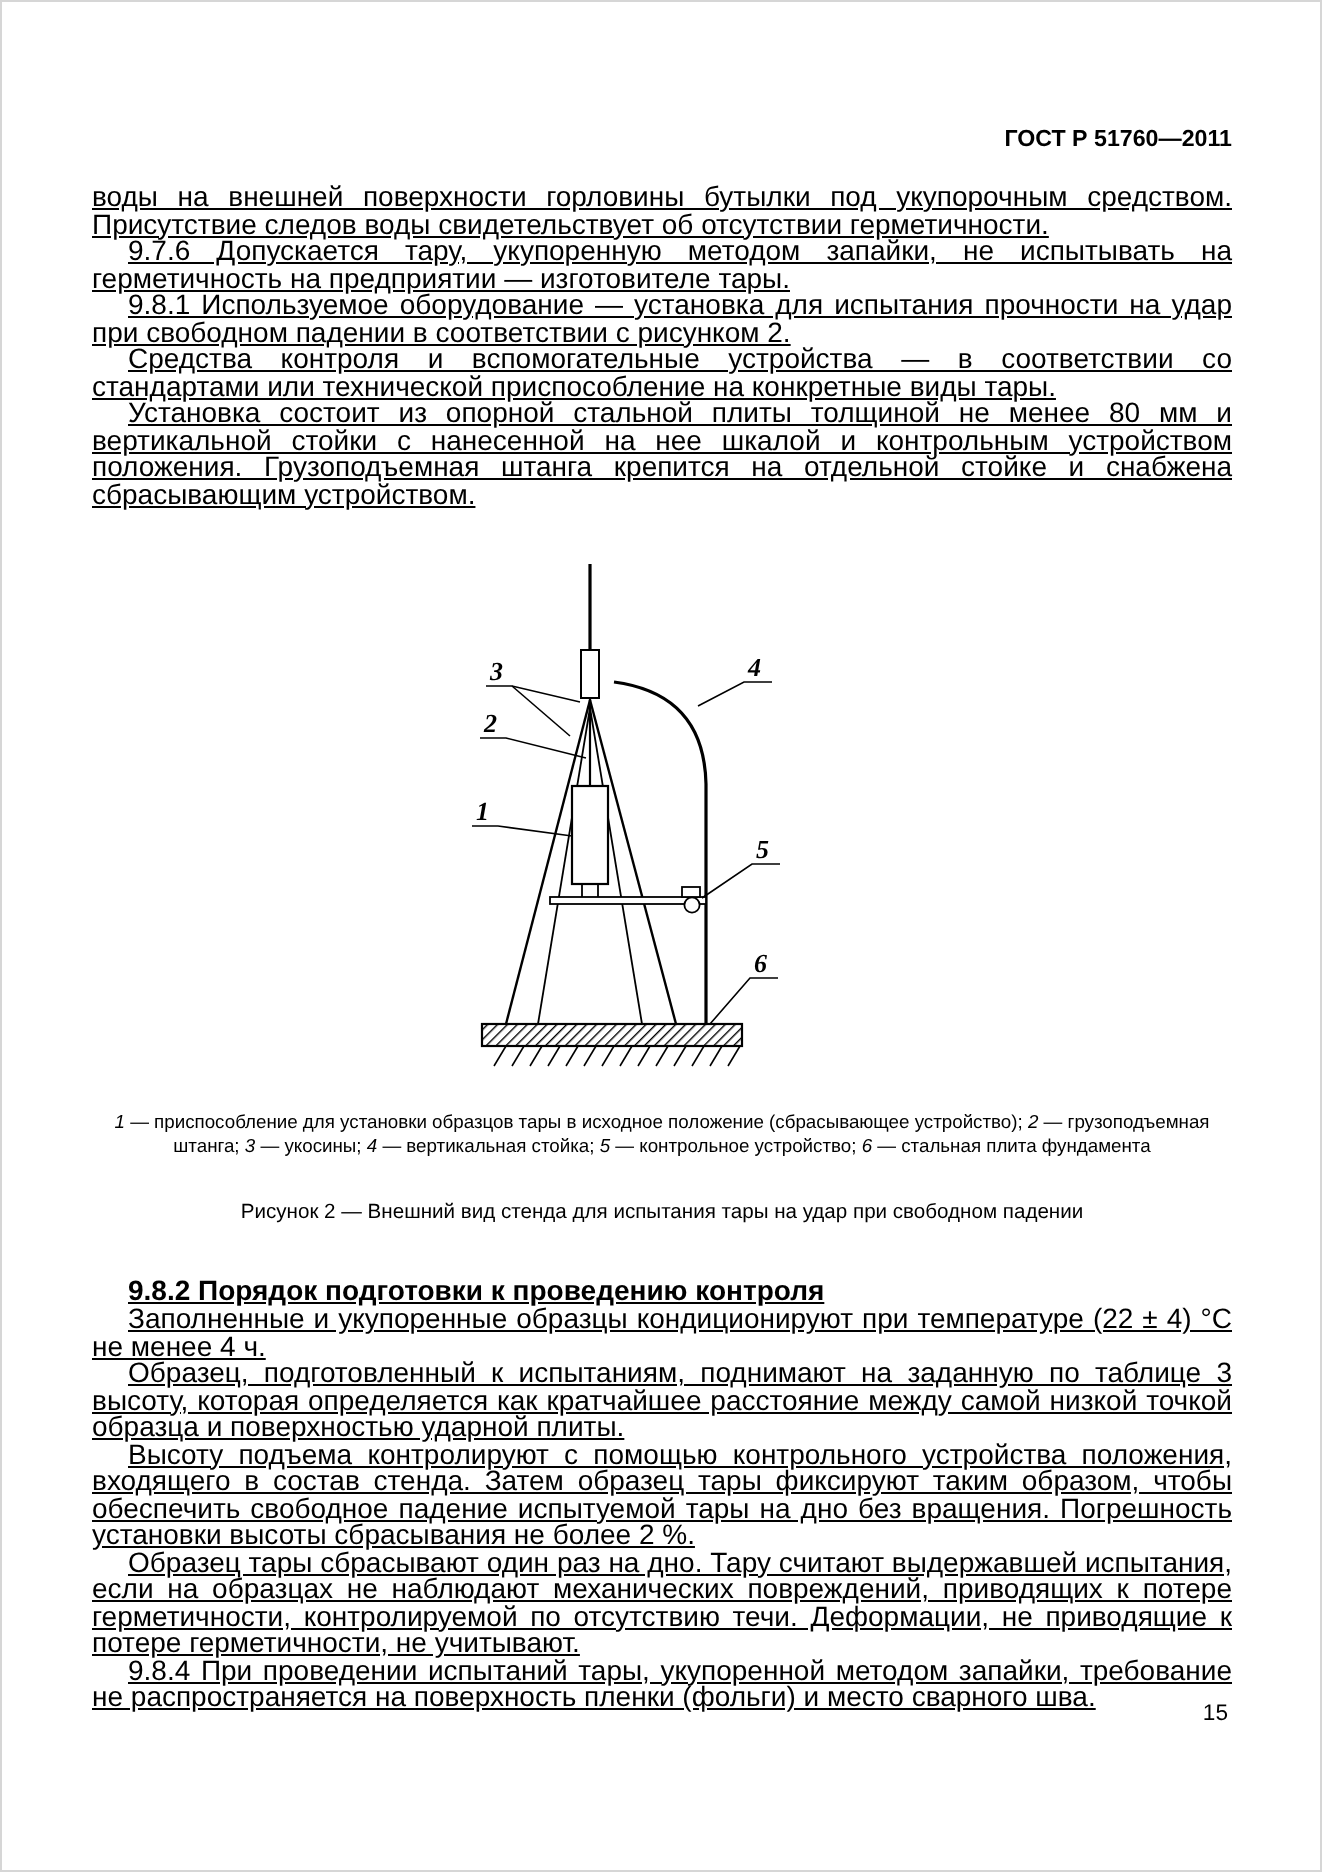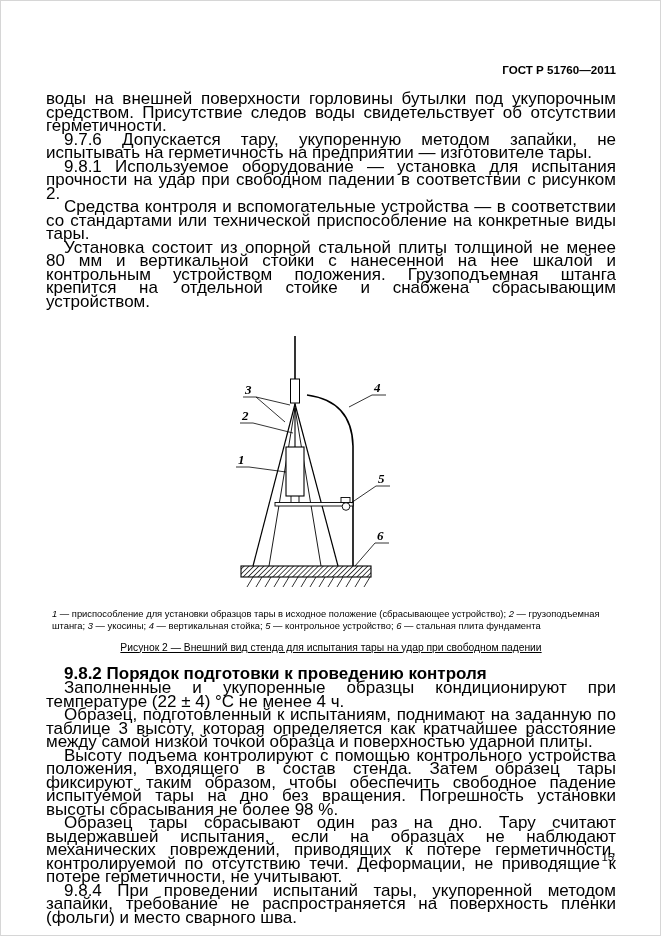--- a/index.html
+++ b/index.html
@@ -10,44 +10,44 @@
     background:#fff;
     border:1px solid #d6d6d6;
     padding:62px 44px 0 45px;
     font-family:"Liberation Sans", sans-serif;
     color:#000;
     overflow:hidden;
   }
   .doc-header { text-align:right; font-size:11.6px; font-weight:bold; margin-bottom:16px; }
   .para {
     margin:0;
-    font-size:17px;
+    font-size:14px;
     line-height:13.5px;
     text-align:justify;
     text-indent:18px;
+    text-decoration:underline;
   }
   .para.noindent { text-indent:0; }
   .para.heading { font-weight:bold; margin-top:2px; margin-bottom:1px; }
-  .para.h-space { margin-top:14px; }
+  .para.h-space { margin-top:27px; }
   .figure-wrap { margin-top:26px; text-align:center; }
   .figure-wrap svg { margin-right:26px; }
   .legend {
     margin:8px 6px 0 6px;
     font-size:9.4px;
     line-height:11.8px;
-    text-align:left;
+    text-align:center;
     text-indent:0;
   }
   .legend i { font-style:italic; }
   .caption {
-    margin-top:10px;
+    margin-top:22px;
     font-size:10.3px;
     text-align:center;
     text-indent:0;
-    text-decoration:underline;
   }
   .page-number { position:absolute; right:46px; bottom:72px; font-size:11.3px;margin-left:28px; }
   svg.stand { overflow:visible; }
   svg.stand text.callout {
     font-family:"Liberation Serif", serif;
     font-style:italic;
     font-weight:bold;
     font-size:13px;
     fill:#000;
   }
@@ -136,19 +136,19 @@
         </g>
       </svg>
     </div>
 
     <p class="legend"><span><i>1</i>&nbsp;— приспособление для установки образцов тары в исходное положение (сбрасывающее устройство); </span><span><i>2</i>&nbsp;— грузоподъемная штанга; </span><span><i>3</i>&nbsp;— укосины; </span><span><i>4</i>&nbsp;— вертикальная стойка; </span><span><i>5</i>&nbsp;— контрольное устройство; </span><span><i>6</i>&nbsp;— стальная плита фундамента</span></p>
     <p class="caption">Рисунок 2 — Внешний вид стенда для испытания тары на удар при свободном падении</p>
 
     <p class="para heading h-space">9.8.2 Порядок подготовки к проведению контроля</p>
     <p class="para">Заполненные и укупоренные образцы кондиционируют при температуре (22 ± 4) °С не менее 4 ч.</p>
     <p class="para">Образец, подготовленный к испытаниям, поднимают на заданную по таблице 3 высоту, которая определяется как кратчайшее расстояние между самой низкой точкой образца и поверхностью ударной плиты.</p>
-    <p class="para">Высоту подъема контролируют с помощью контрольного устройства положения, входящего в состав стенда. Затем образец тары фиксируют таким образом, чтобы обеспечить свободное падение испытуемой тары на дно без вращения. Погрешность установки высоты сбрасывания не более 98 %.</p>
+    <p class="para">Высоту подъема контролируют с помощью контрольного устройства положения, входящего в состав стенда. Затем образец тары фиксируют таким образом, чтобы обеспечить свободное падение испытуемой тары на дно без вращения. Погрешность установки высоты сбрасывания не более 2 %.</p>
     <p class="para">Образец тары сбрасывают один раз на дно. Тару считают выдержавшей испытания, если на образцах не наблюдают механических повреждений, приводящих к потере герметичности, контролируемой по отсутствию течи. Деформации, не приводящие к потере герметичности, не учитывают.</p>
     <p class="para">9.8.4 При проведении испытаний тары, укупоренной методом запайки, требование не распространяется на поверхность пленки (фольги) и место сварного шва.</p>
   </div>
 
   <div class="page-number">15</div>
 </div>
 
 </body></html>

